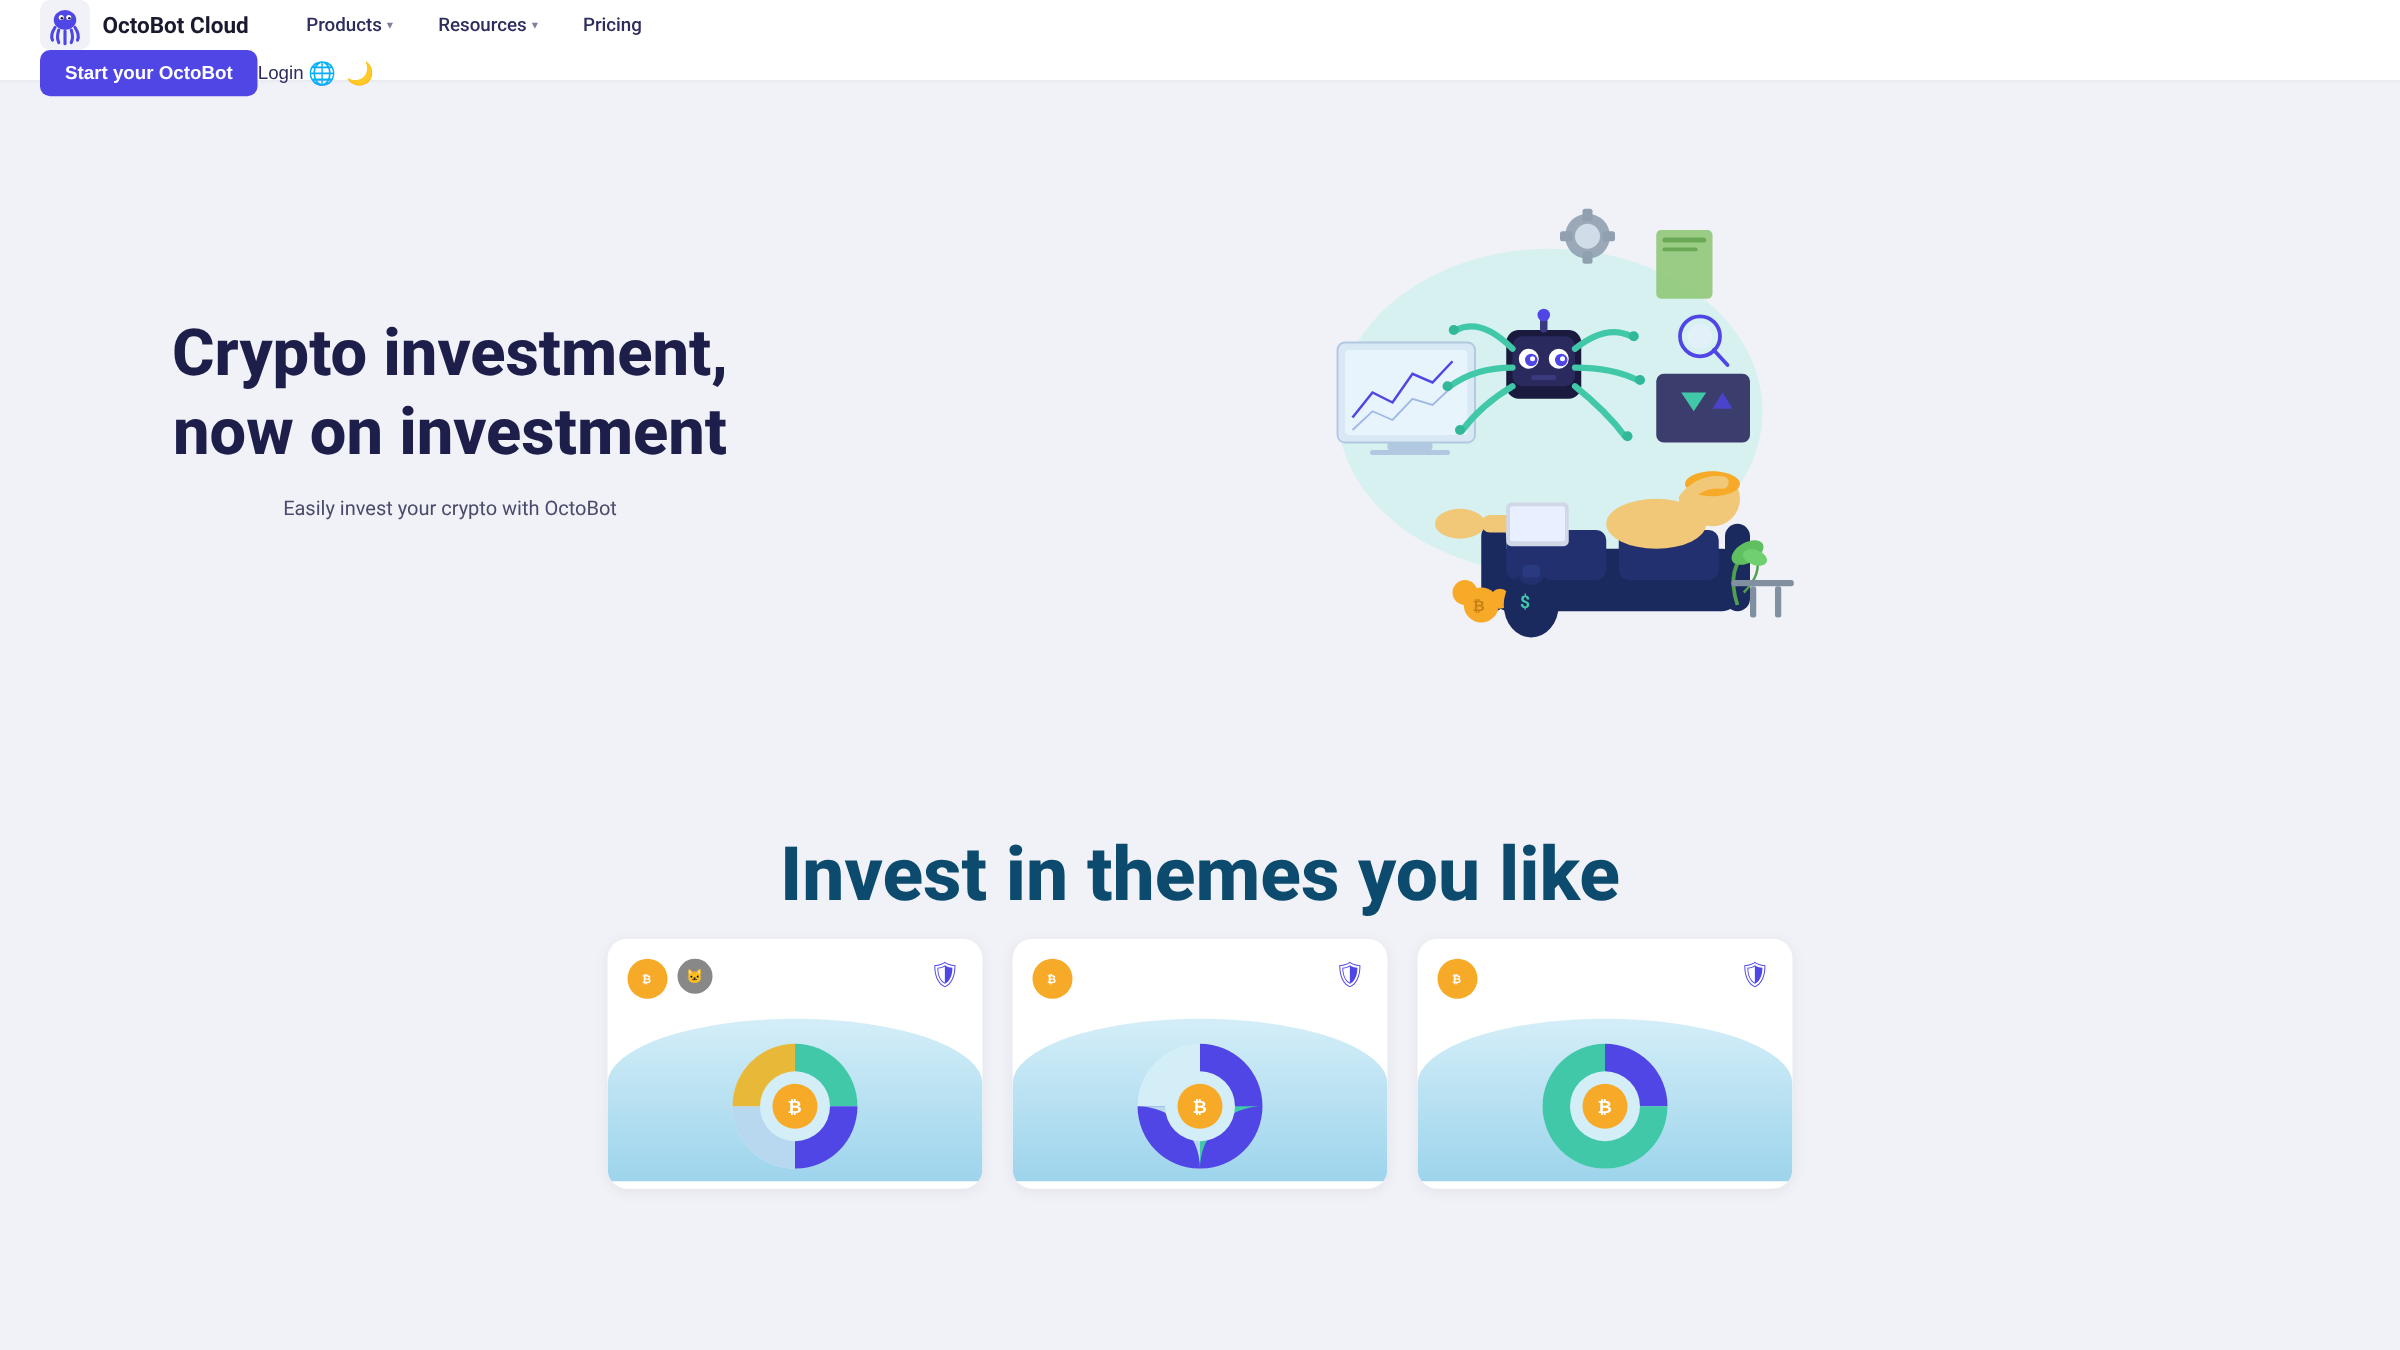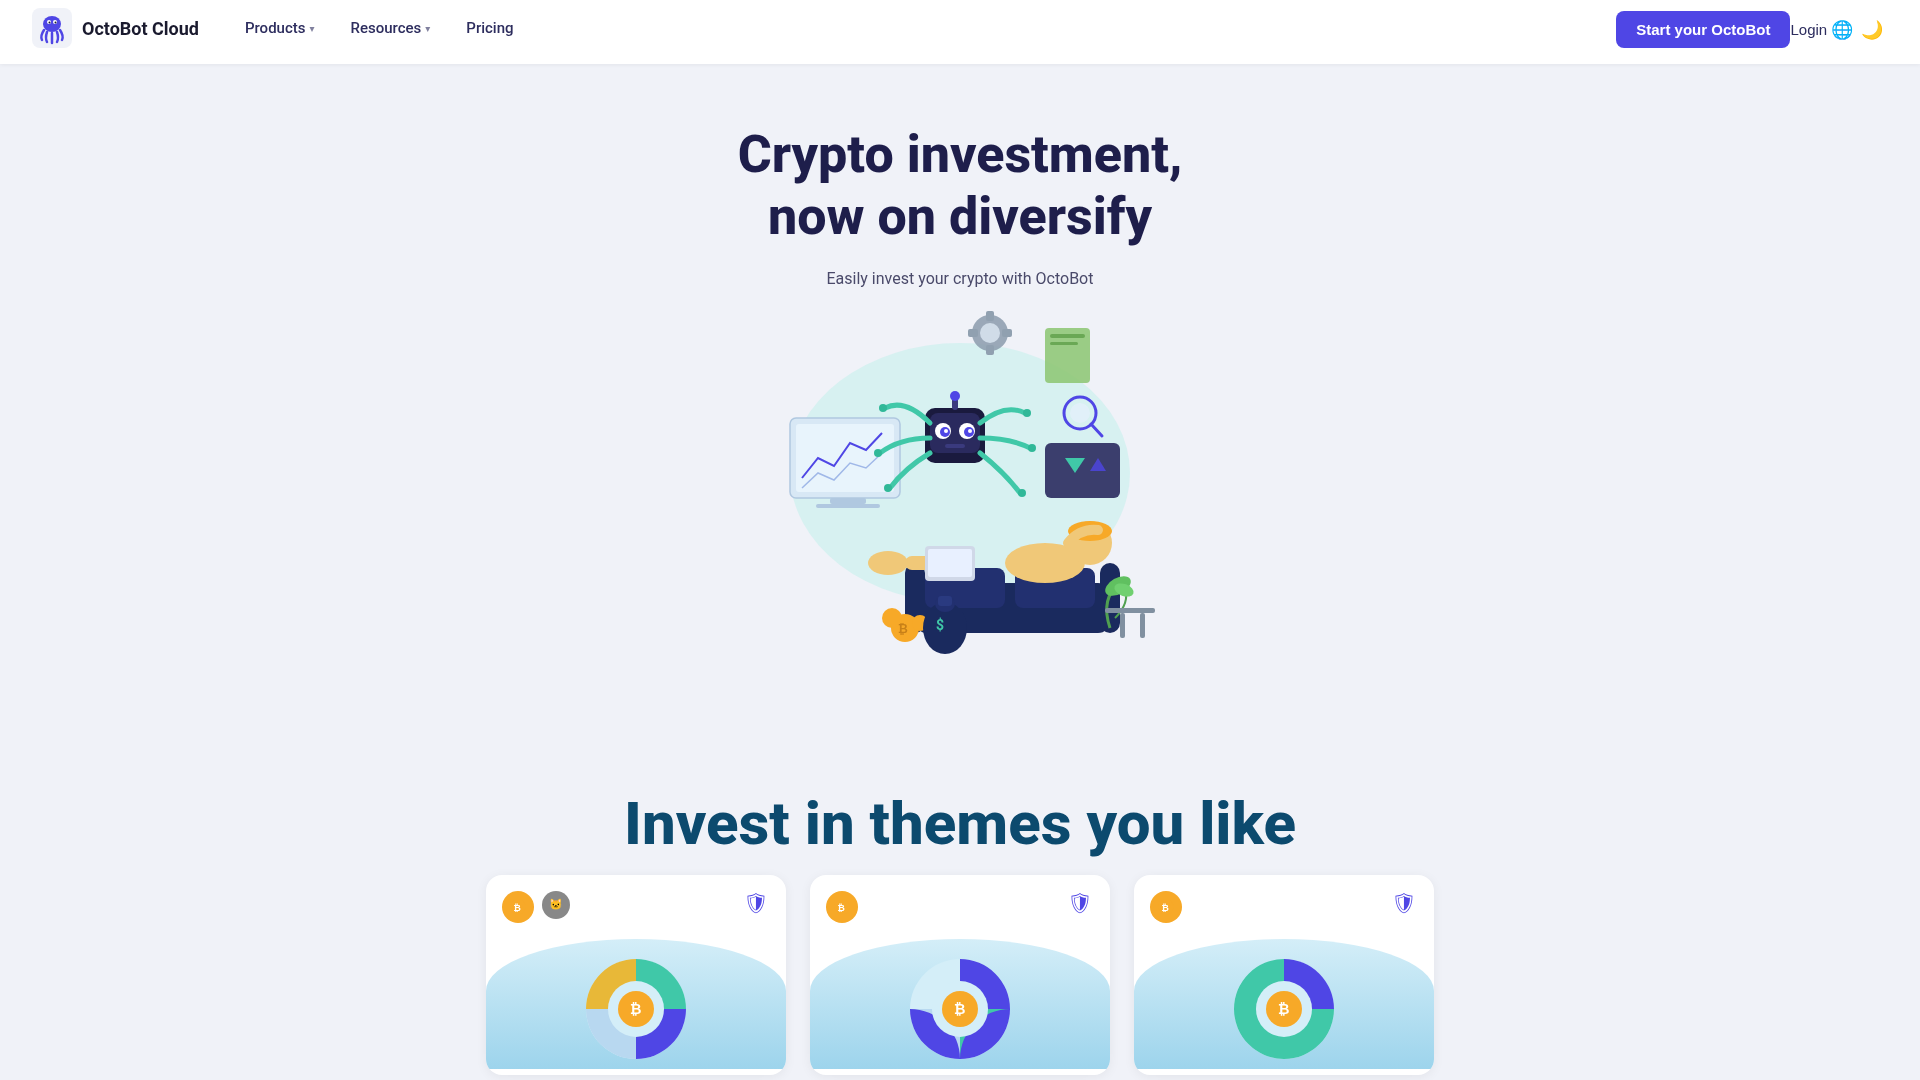--- a/index.html
+++ b/index.html
@@ -6,29 +6,30 @@
     body {
       font-family: -apple-system, BlinkMacSystemFont, 'Segoe UI', Roboto, sans-serif;
       background-color: #f0f2f8;
       color: #1a1a2e;
       min-height: 1080px;
     }
 
     
     nav {
       display: flex;
-      align-items: flex-end;
+      align-items: flex-start;
       justify-content: space-between;
       background: #ffffff;
-      padding: 16px 32px;
+      padding: 0 32px;
       height: 64px;
       box-shadow: 0 1px 4px rgba(0,0,0,0.06);
       position: sticky;
       top: 0;
       z-index: 100;
+      flex-direction: column;
     }
     .nav-left {
       display: flex;
       align-items: center;
       gap: 32px;
     }
     .logo-area {
       display: flex;
       align-items: center;
       gap: 10px;
@@ -99,21 +100,20 @@
 
     
     .hero {
       display: flex;
       align-items: center;
       justify-content: center;
       padding: 60px 80px 40px 80px;
       min-height: 520px;
       position: relative;
       overflow: hidden;
-      flex-direction: column;
     }
     .hero-left {
       flex: 1;
       max-width: 560px;
       display: flex;
       flex-direction: column;
       gap: 20px;
     }
     .hero-title {
       font-size: 52px;
@@ -267,21 +267,21 @@
     <button class="icon-btn">
       <span>🌙</span>
     </button>
   </div>
 </nav>
 
 <section class="hero">
   <div class="hero-left">
     <h1 class="hero-title">
       <span>Crypto investment,</span><br>
-      <span>now on diversify</span>
+      <span>now on investment</span>
     </h1>
     <p class="hero-subtitle">Easily invest your crypto with OctoBot</p>
   </div>
 
   <div class="hero-right">
 
     <svg width="420" height="380" viewBox="0 0 420 380" xmlns="http://www.w3.org/2000/svg">
 
       <ellipse cx="210" cy="185" rx="170" ry="130" fill="#b8f0e8" opacity="0.45"></ellipse>
 

